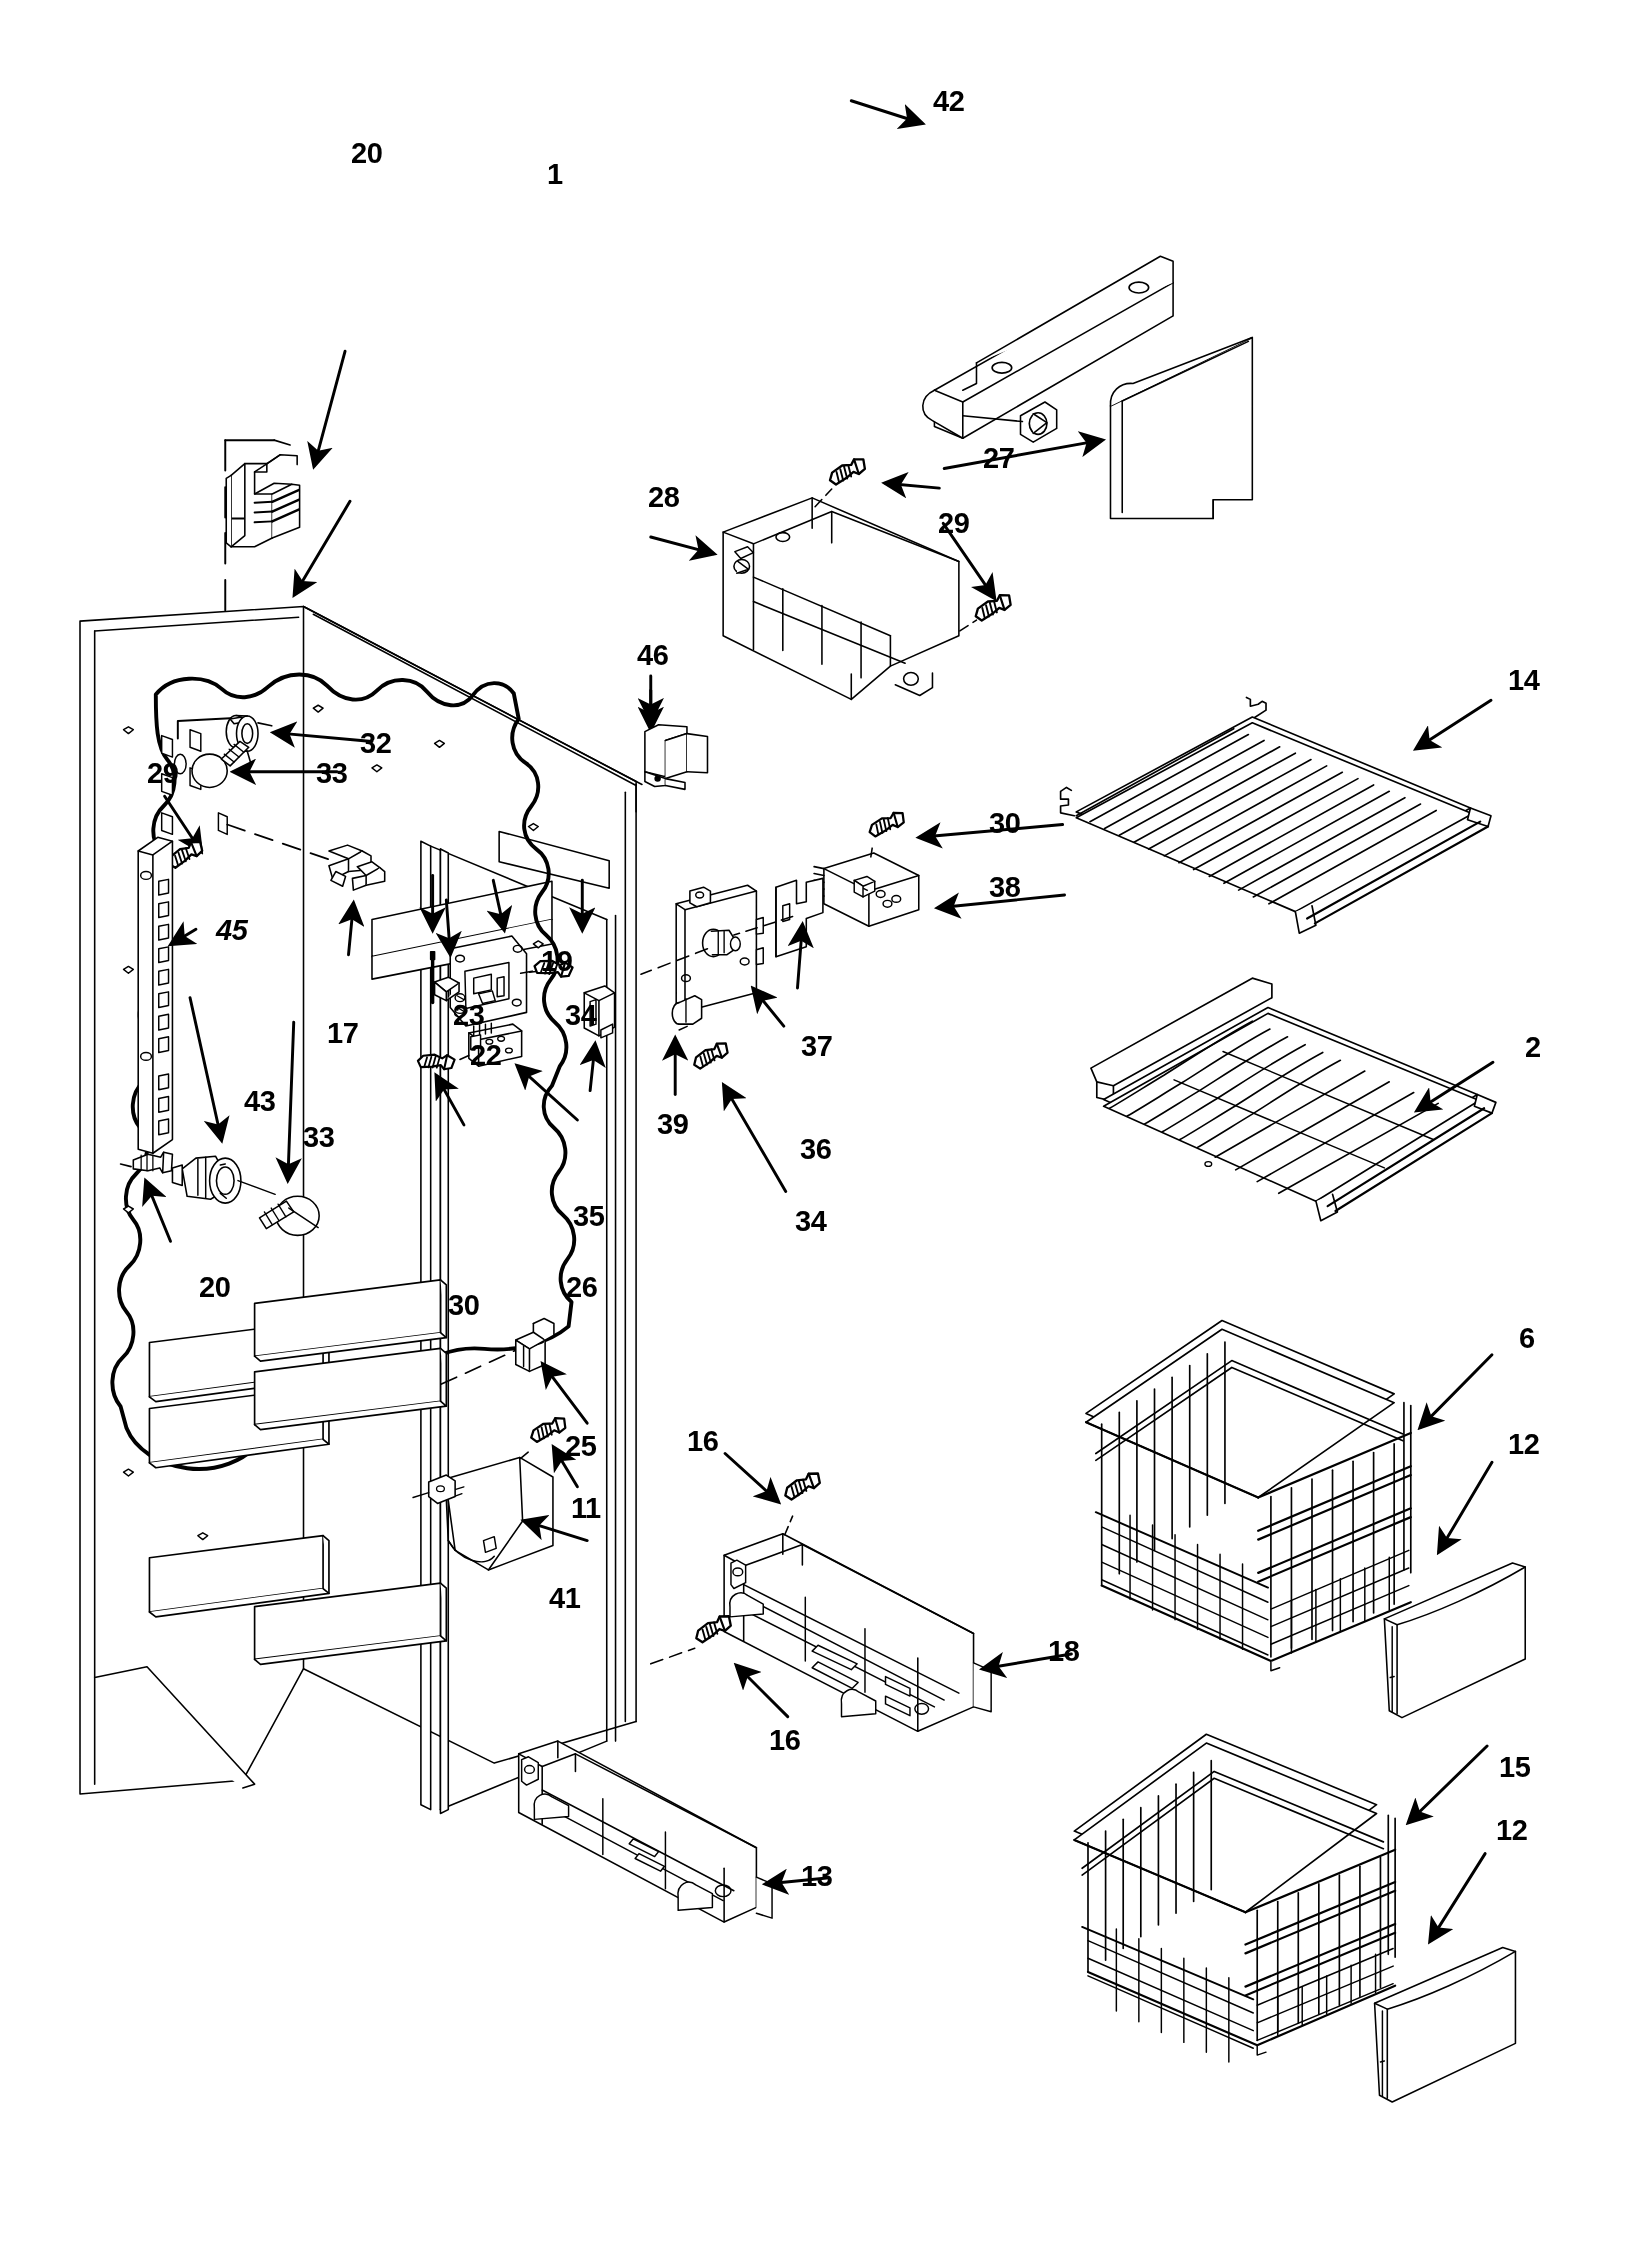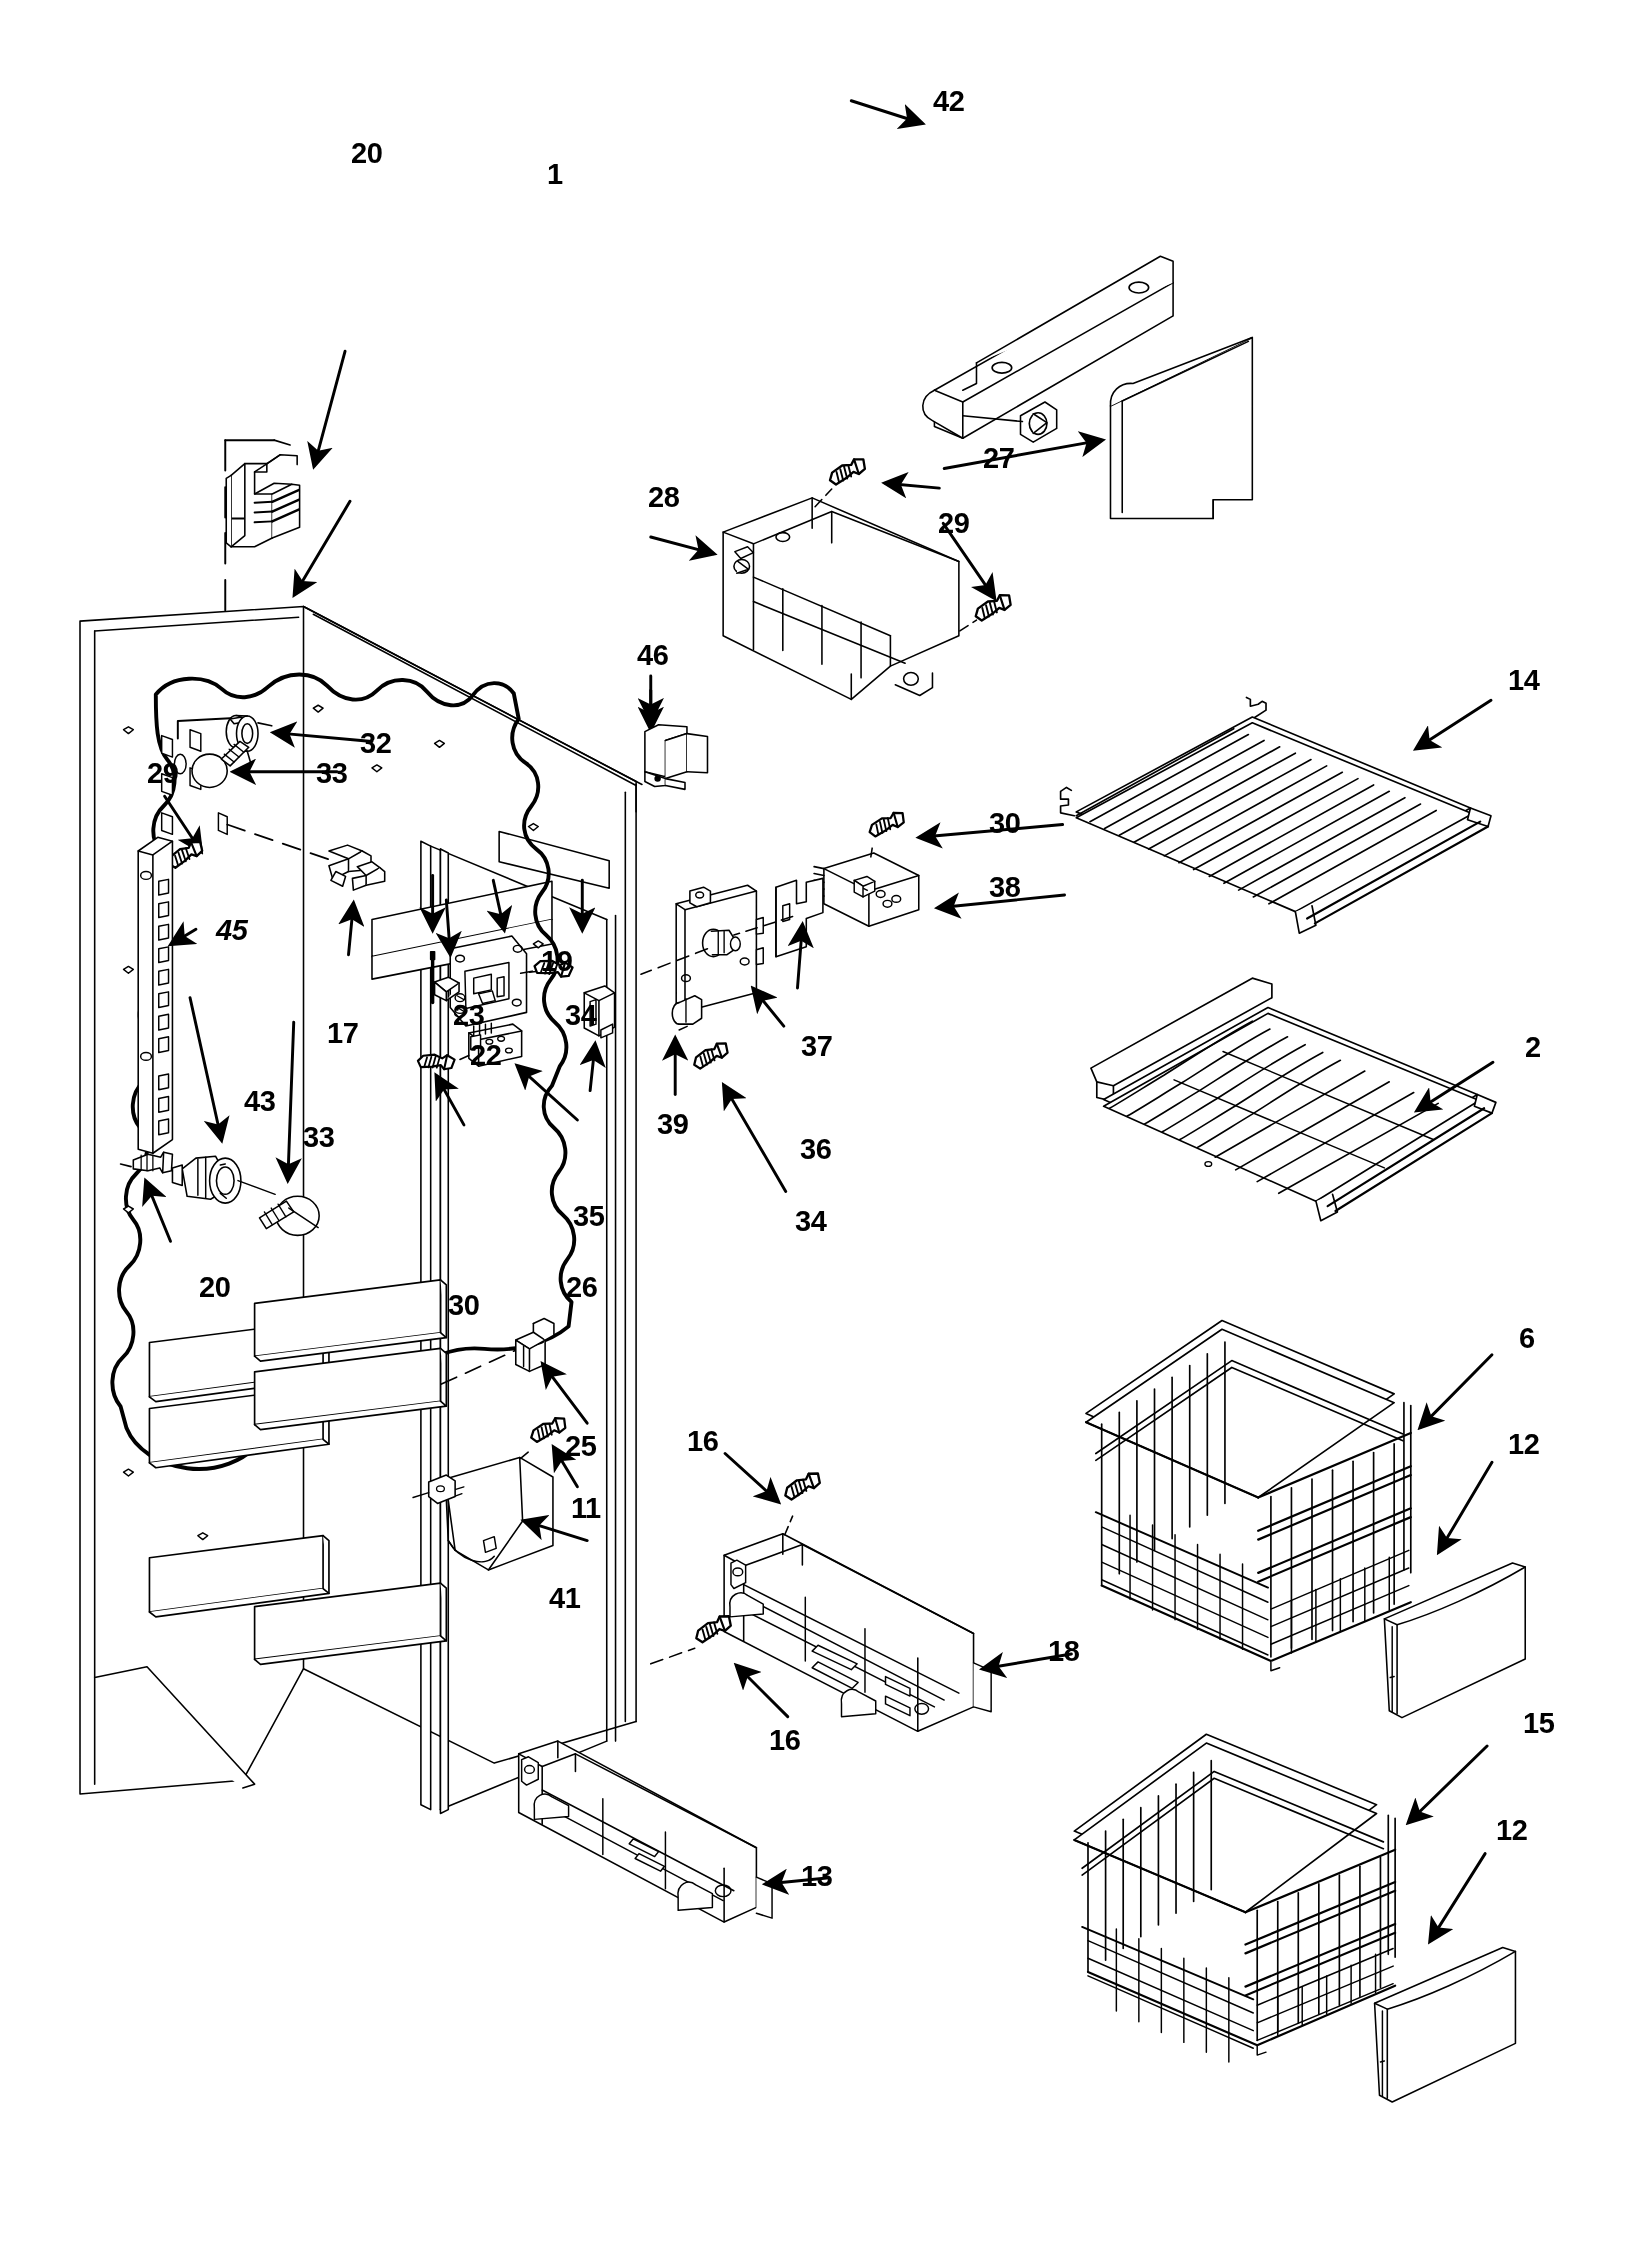--- a/index.html
+++ b/index.html
@@ -761,17 +761,17 @@
 <div class="calloutLabel" style="left:565px; top:1429px;text-align:center;">25</div>
 <div class="calloutLabel" style="left:1519px; top:1321px;">6</div>
 <div class="calloutLabel" style="left:1508px; top:1427px;">12</div>
 <div class="calloutLabel" style="left:1525px; top:1030px;">2</div>
 <div class="calloutLabel" style="left:571px; top:1491px;">11</div>
 <div class="calloutLabel" style="left:549px; top:1541px;margin-top:40px;">41</div>
 <div class="calloutLabel" style="left:687px; top:1424px;">16</div>
 <div class="calloutLabel" style="left:1048px; top:1634px;">18</div>
 <div class="calloutLabel" style="left:769px; top:1723px;">16</div>
 <div class="calloutLabel" style="left:801px; top:1859px;">13</div>
-<div class="calloutLabel" style="left:1499px; top:1706px;margin-left:24px;">15</div>
+<div class="calloutLabel" style="left:1499px; top:1750px;">15</div>
 <div class="calloutLabel" style="left:1496px; top:1813px;">12</div>
 
 </div>
 
 
 </body></html>

